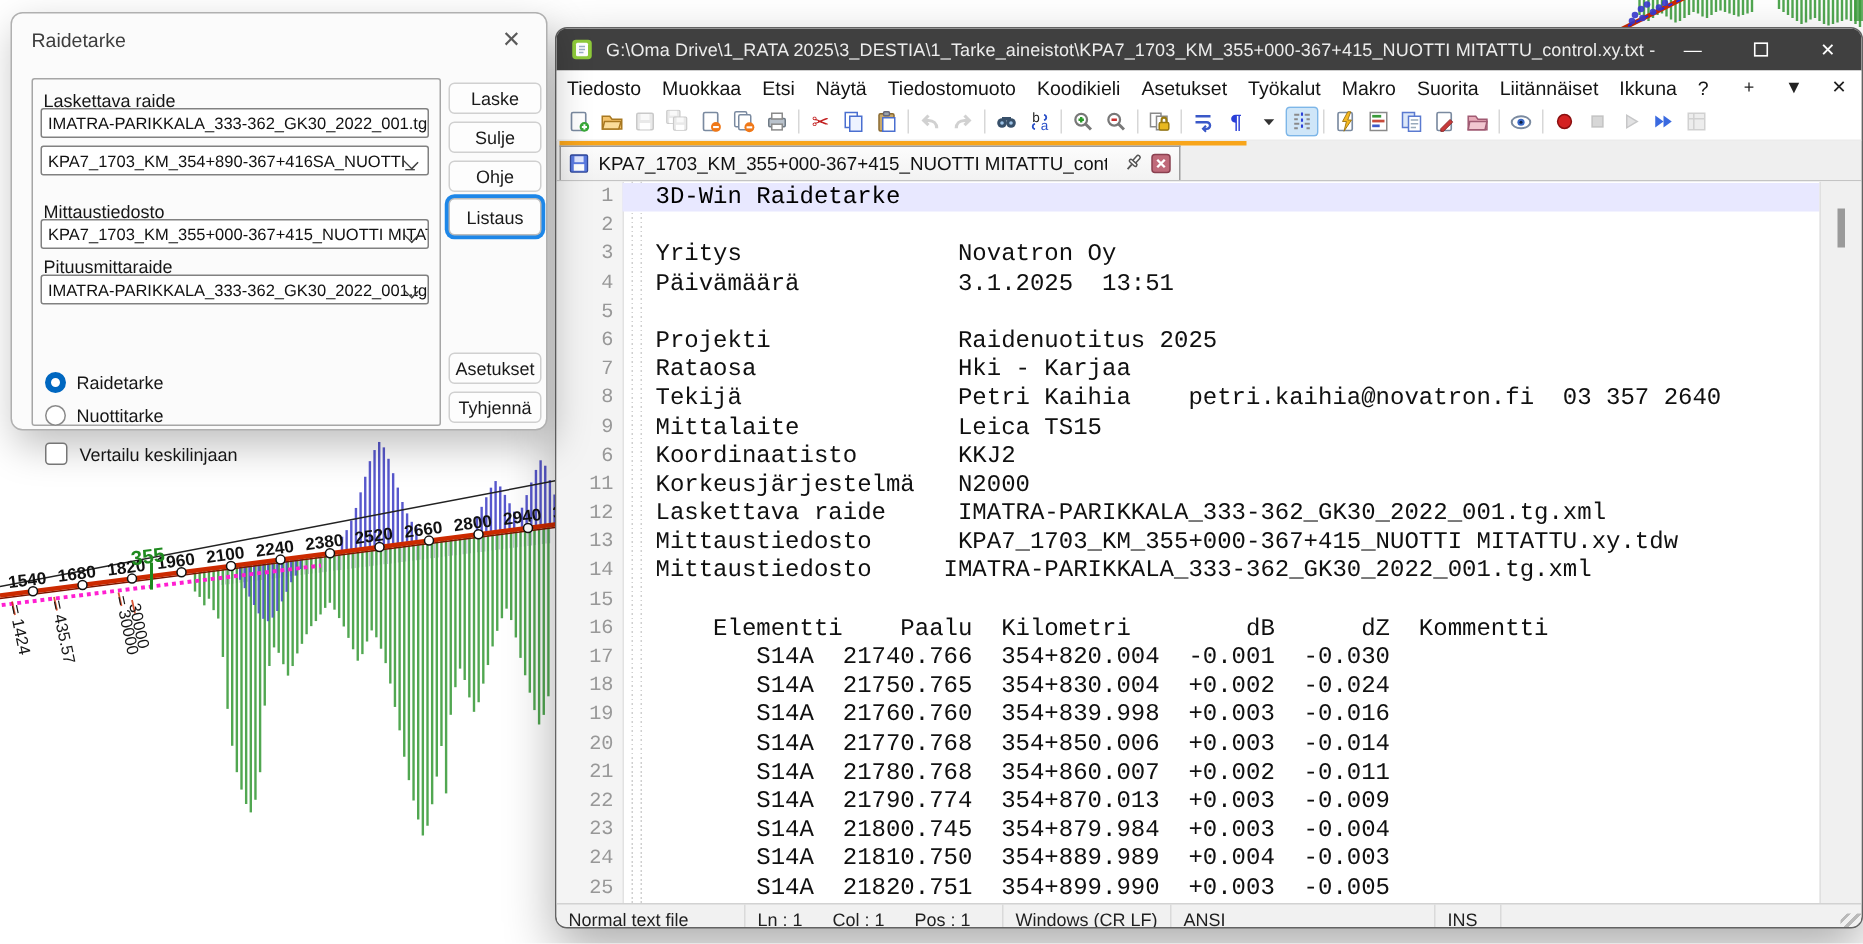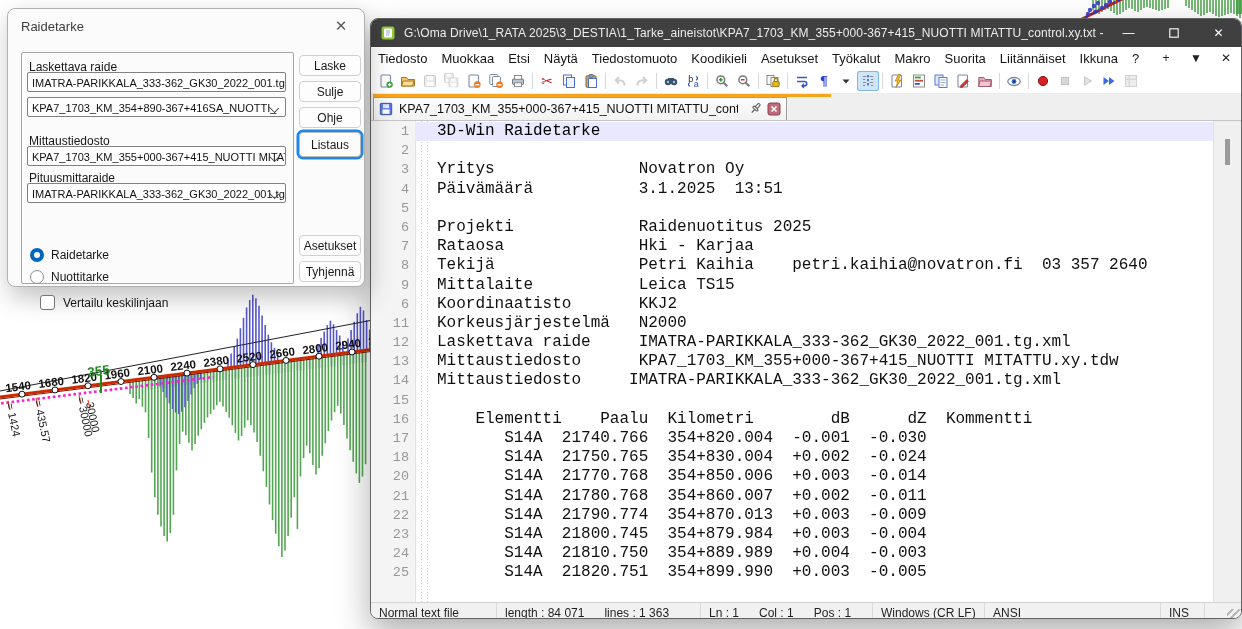--- a/index.html
+++ b/index.html
@@ -420,21 +420,21 @@
       <div class="fld-label" style="top: 118px; text-align: right;">Pituusmittaraide</div>
       <div class="fld-box" style="top: 130px;">IMATRA-PARIKKALA_333-362_GK30_2022_001.tg.xml<span class="chev"></span></div>
       <div class="radio-row" style="top: 195px;">
         <span class="radio sel"></span>
         <span>Raidetarke</span>
       </div>
       <div class="radio-row" style="top: 217px;">
         <span class="radio"></span>
         <span>Nuottitarke</span>
       </div>
-      <div class="check-row" style="top: 242px; margin-left: 10px;">
+      <div class="check-row" style="top: 242px;">
         <span class="checkbox"></span>
         <span>Vertailu keskilinjaan</span>
       </div>
     </div>
   <div id="dlg-buttons">
       <div class="dlg-btn" style="top: 46px;">Laske</div>
       <div class="dlg-btn" style="top: 72px;">Sulje</div>
       <div class="dlg-btn" style="top: 98px;">Ohje</div>
       <div class="dlg-btn focused" style="top: 123px;">Listaus</div>
       <div class="dlg-btn" style="top: 226px;">Asetukset</div>
@@ -839,20 +839,26 @@
             <span class="ltext">       S14A  21740.766  354+820.004  -0.001  -0.030</span>
           </span>
         </div>
         <div class="line">
           <span class="ln">18</span>
           <span class="lbody">
             <span class="ltext">       S14A  21750.765  354+830.004  +0.002  -0.024</span>
           </span>
         </div>
         <div class="line">
+          <span class="ln">19</span>
+          <span class="lbody">
+            <span class="ltext">       S14A  21760.760  354+839.998  +0.003  -0.016</span>
+          </span>
+        </div>
+        <div class="line">
           <span class="ln">20</span>
           <span class="lbody">
             <span class="ltext">       S14A  21770.768  354+850.006  +0.003  -0.014</span>
           </span>
         </div>
         <div class="line">
           <span class="ln">21</span>
           <span class="lbody">
             <span class="ltext">       S14A  21780.768  354+860.007  +0.002  -0.011</span>
           </span>
@@ -883,24 +889,20 @@
         </div>
       </div>
     <div class="vscroll">
       <div class="vthumb"></div>
     </div>
   </div>
 
   <div class="statusbar" id="statusbar">
       <div class="ssec" style="width: 126px;">
         <span>Normal text file</span>
-      </div>
-      <div class="ssec" style="width: 204px;">
-        <span>length : 84 071</span>
-        <span>lines : 1 363</span>
       </div>
       <div class="ssec" style="width: 172px;">
         <span>Ln : 1</span>
         <span>Col : 1</span>
         <span>Pos : 1</span>
       </div>
       <div class="ssec" style="width: 112px;">
         <span>Windows (CR LF)</span>
       </div>
       <div class="ssec" style="width: 176px;">

